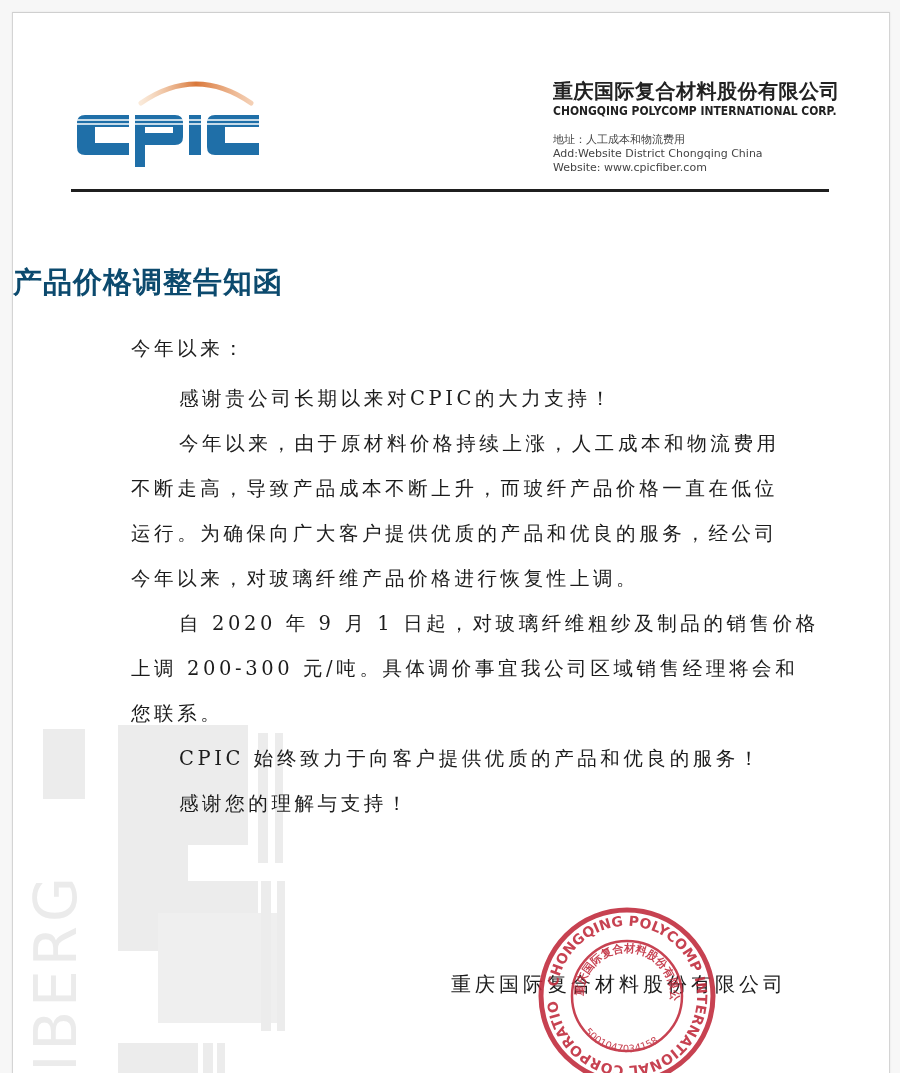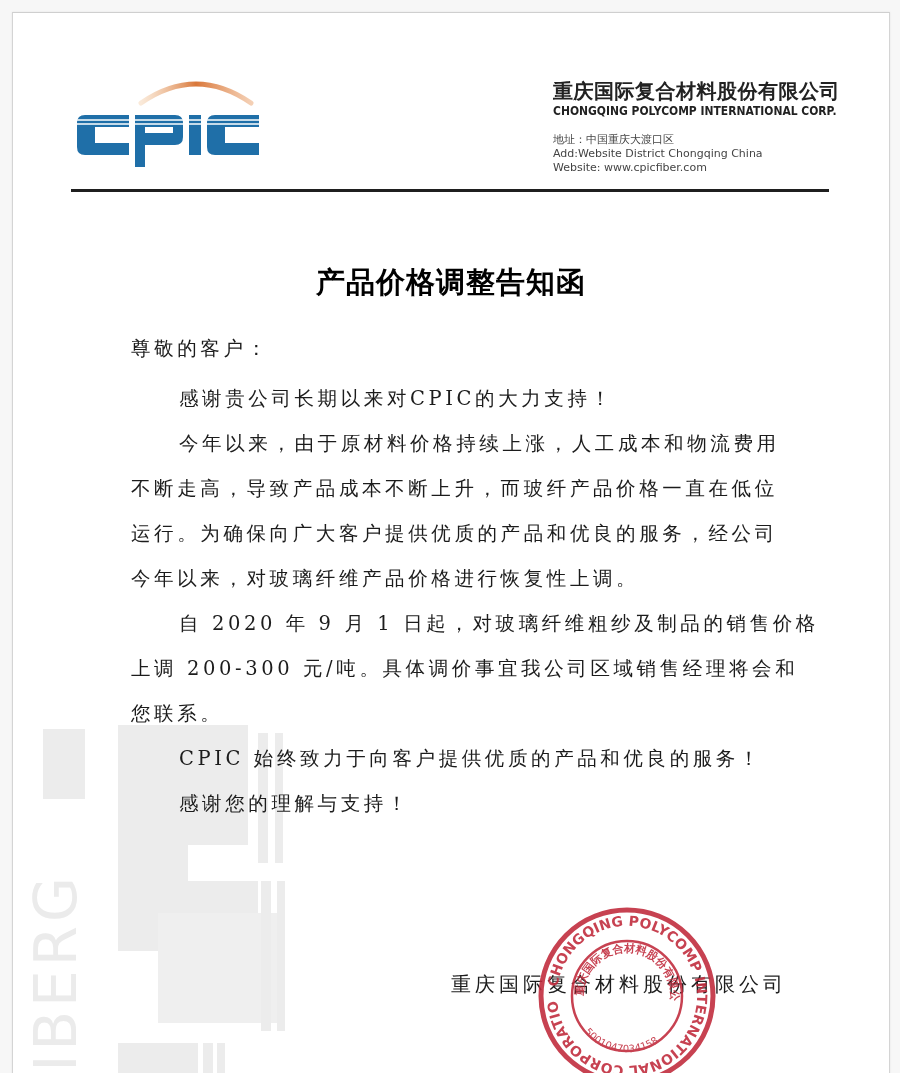--- a/index.html
+++ b/index.html
@@ -40,22 +40,22 @@
   .company-en {
     font-family: "DejaVu Sans", sans-serif; font-weight: bold;
     font-size: 12.5px; color: #222; line-height: 16px;
     transform: scaleX(0.86); transform-origin: left; white-space: nowrap;
   }
   .addr { margin-top: 14px; font-family: "DejaVu Sans", sans-serif; font-size: 11px; color: #444; line-height: 14px; }
   .header-rule { position: absolute; left: 58px; top: 176px; width: 758px; height: 3px; background: #1f1f1f; }
 
   
   .title {
-    position: absolute; left: 0; width: 876px; top: 250px; text-align: center;
-    font-family: "DejaVu Serif", serif; font-weight: bold; font-size: 29px; color: #000000;
+    position: absolute; left: 0; width: 876px; top: 250px; 
+    font-family: "DejaVu Serif", serif; font-weight: bold; font-size: 29px; color: #0c4a6e;
     letter-spacing: 1px;
   }
 
   
   .body-text { position: absolute; left: 118px; top: 318px; width: 670px; font-size: 19.5px; color: #1c1c1c; }
   .line { height: 45px; line-height: 45px; white-space: nowrap; letter-spacing: 3.6px; }
   .indent { padding-left: 48px; }
   .salutation { height: 45px; line-height: 36px; }
 
   
@@ -113,32 +113,32 @@
         <line x1="0" y1="55" x2="200" y2="55"></line>
         <line x1="0" y1="59" x2="200" y2="59"></line>
       </g>
     </svg>
   </div>
 
   <div class="company-block">
     <div class="company-cn">重庆国际复合材料股份有限公司</div>
     <div class="company-en">CHONGQING POLYCOMP INTERNATIONAL CORP.</div>
     <div class="addr">
-      <div>地址：中国重庆大渡口区</div>
+      <div>地址：人工成本和物流费用</div>
       <div>Add:Website District Chongqing China</div>
       <div>Website: www.cpicfiber.com</div>
     </div>
   </div>
 
   <div class="header-rule"></div>
 
   <div class="title">产品价格调整告知函</div>
 
   <div class="body-text">
-    <div class="line salutation">尊敬的客户：</div>
+    <div class="line salutation">今年以来：</div>
     <div class="line indent">感谢贵公司长期以来对CPIC的大力支持！</div>
     <div class="line indent">今年以来，由于原材料价格持续上涨，人工成本和物流费用</div>
     <div class="line">不断走高，导致产品成本不断上升，而玻纤产品价格一直在低位</div>
     <div class="line">运行。为确保向广大客户提供优质的产品和优良的服务，经公司</div>
     <div class="line">今年以来，对玻璃纤维产品价格进行恢复性上调。</div>
     <div class="line indent">自 2020 年 9 月 1 日起，对玻璃纤维粗纱及制品的销售价格</div>
     <div class="line">上调 200-300 元/吨。具体调价事宜我公司区域销售经理将会和</div>
     <div class="line">您联系。</div>
     <div class="line indent">CPIC 始终致力于向客户提供优质的产品和优良的服务！</div>
     <div class="line indent">感谢您的理解与支持！</div>

